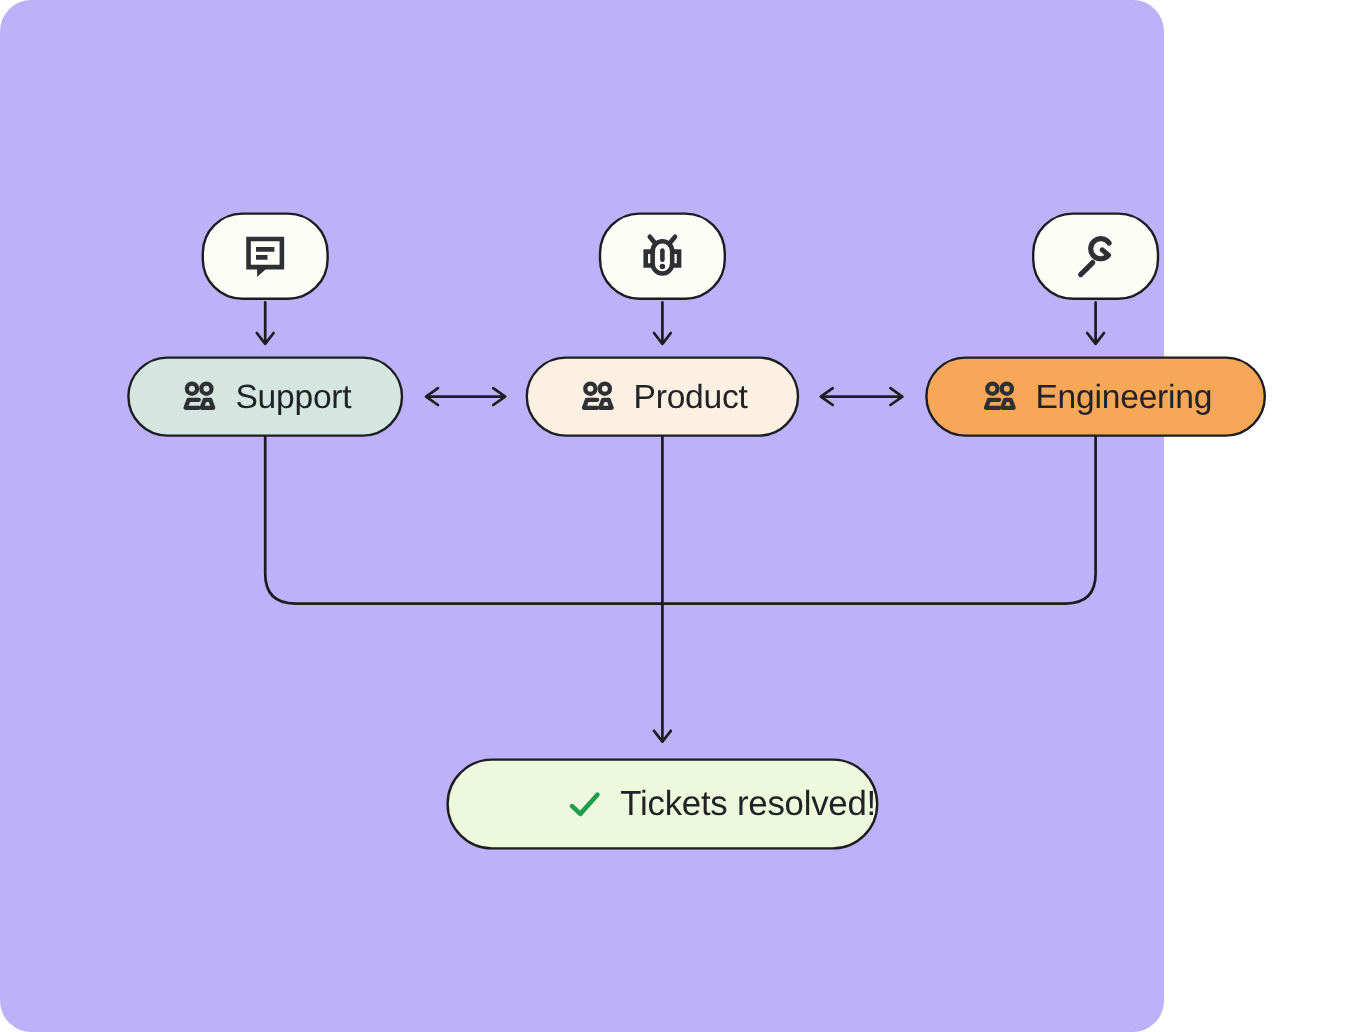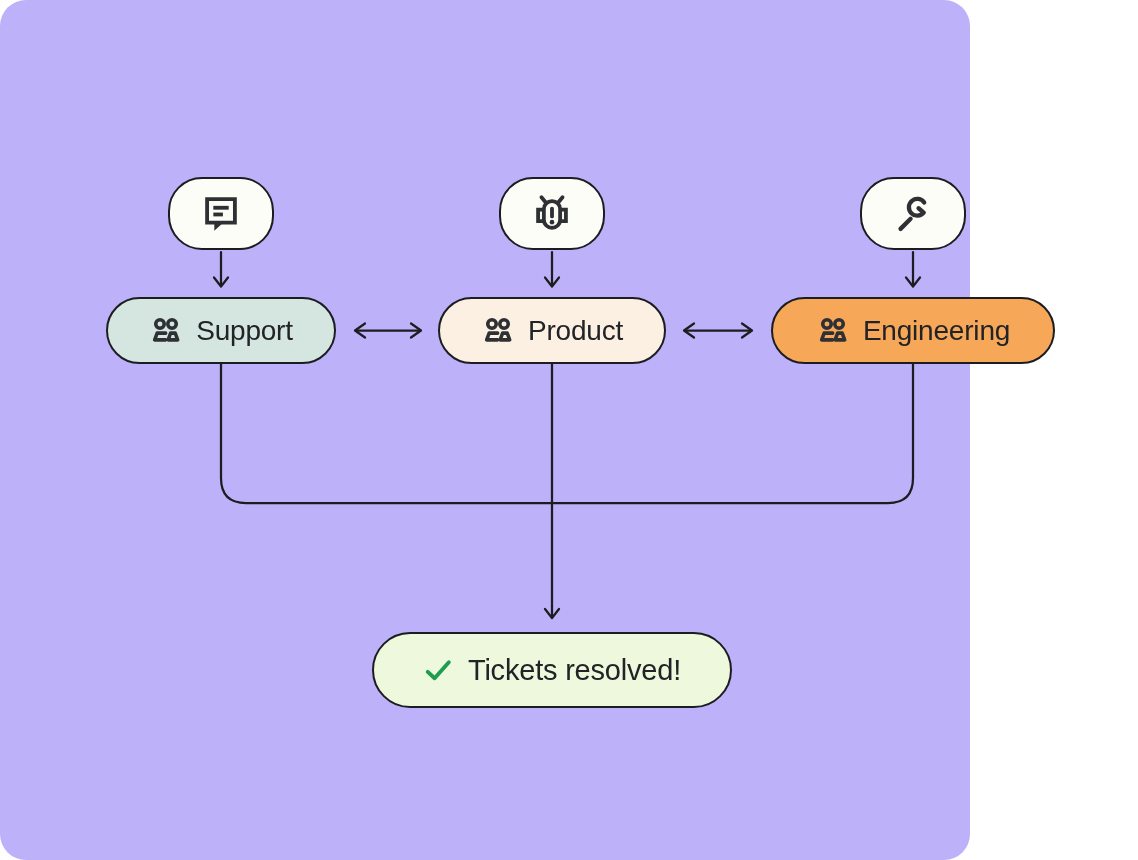--- a/index.html
+++ b/index.html
@@ -48,21 +48,21 @@
   .pill-product     { left: 438px; width: 228px; background: var(--product-bg, #fcf0e3); }
   .pill-engineering { left: 771px; width: 284px; background: var(--engineering-bg, #f6a757); }
 
   .result-pill {
     position: absolute;
     left: 372px; top: 632px;
     width: 360px; height: 76px;
     background: var(--resolved-bg, #edf8dc);
     border: 2px solid var(--line, #1c1d21);
     border-radius: 38px;
-    display: flex; align-items: center; justify-content: center;
+    display: flex; align-items: center; justify-content: flex-end;
     gap: 14px;
     color: var(--text, #212327);
     font-size: 29px; font-weight: 500; letter-spacing: -0.2px;
     white-space: nowrap;
   }
   .icon { display: block; flex: 0 0 auto; }
 </style>
 </head>
 <body>
 

